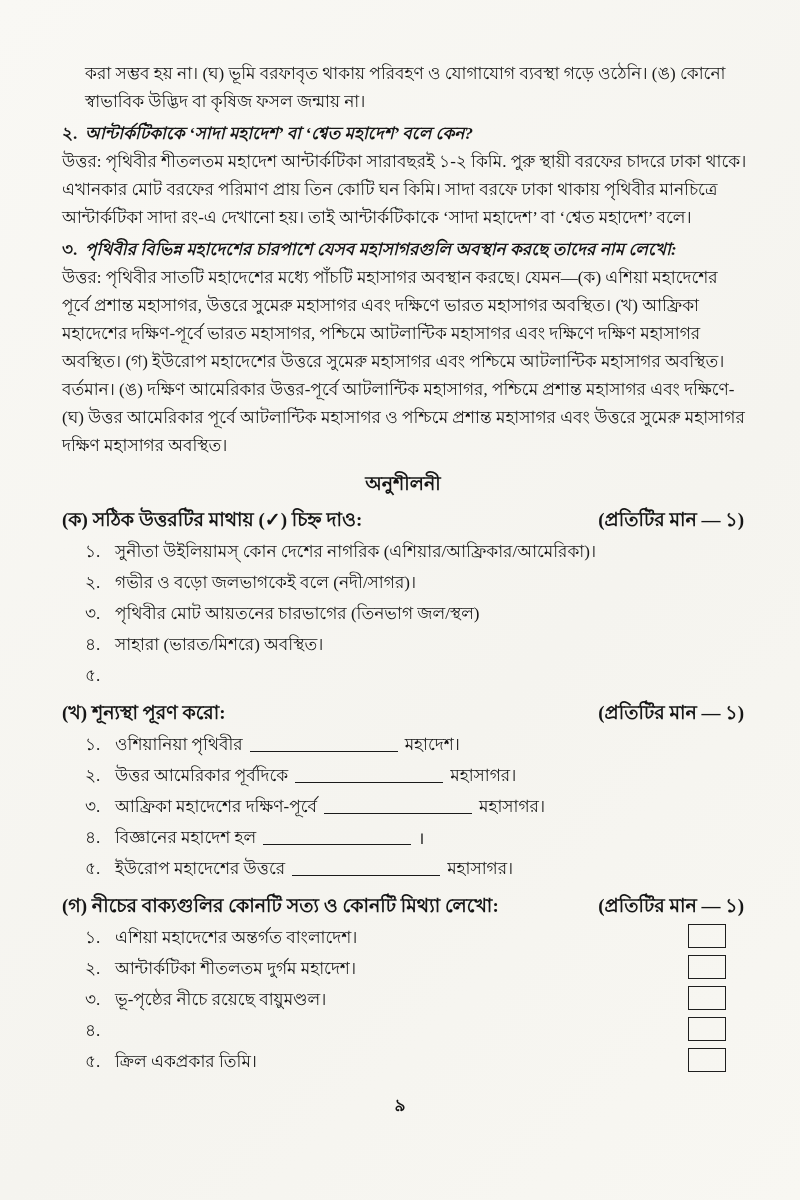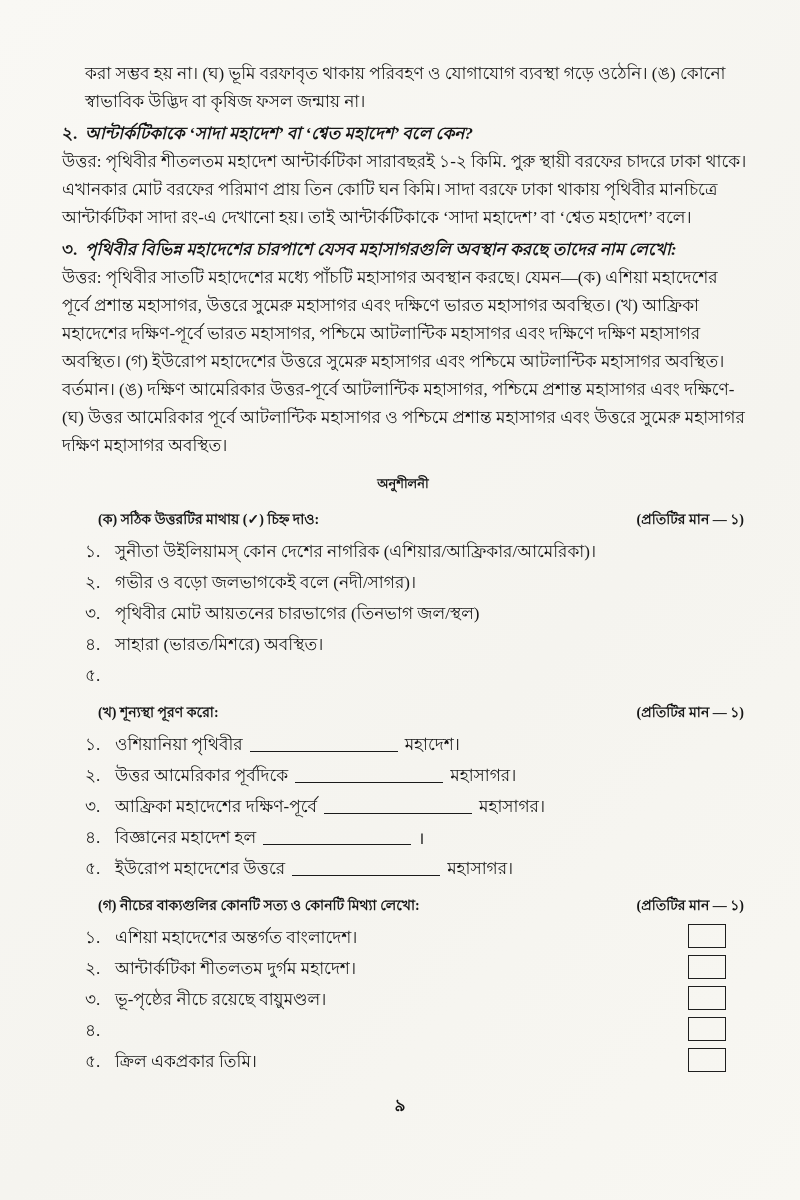--- a/index.html
+++ b/index.html
@@ -35,35 +35,34 @@
   .q-heading {
     font-weight: 700;
     font-size: 17px;
     line-height: 28px;
     white-space: nowrap;
     font-style: italic;
   }
   .exercise-title {
     text-align: center;
     font-weight: 700;
-    font-size: 13px;
+    font-size: 19px;
     line-height: 28px;
     margin-top: 10px;
     margin-bottom: 8px;
   }
   .section { margin-top: 8px; }
   .section-header {
     display: flex;
     justify-content: space-between;
     align-items: baseline;
     font-weight: 700;
-    font-size: 14px;
+    font-size: 19px;
     line-height: 28px;
     margin-bottom: 2px;
-    margin-left: 36px;
   }
   .section-items { }
   .item-row {
     display: flex;
     align-items: center;
     height: 31px;
     padding-left: 23px;
     font-size: 17px;
   }
   .item-number {

